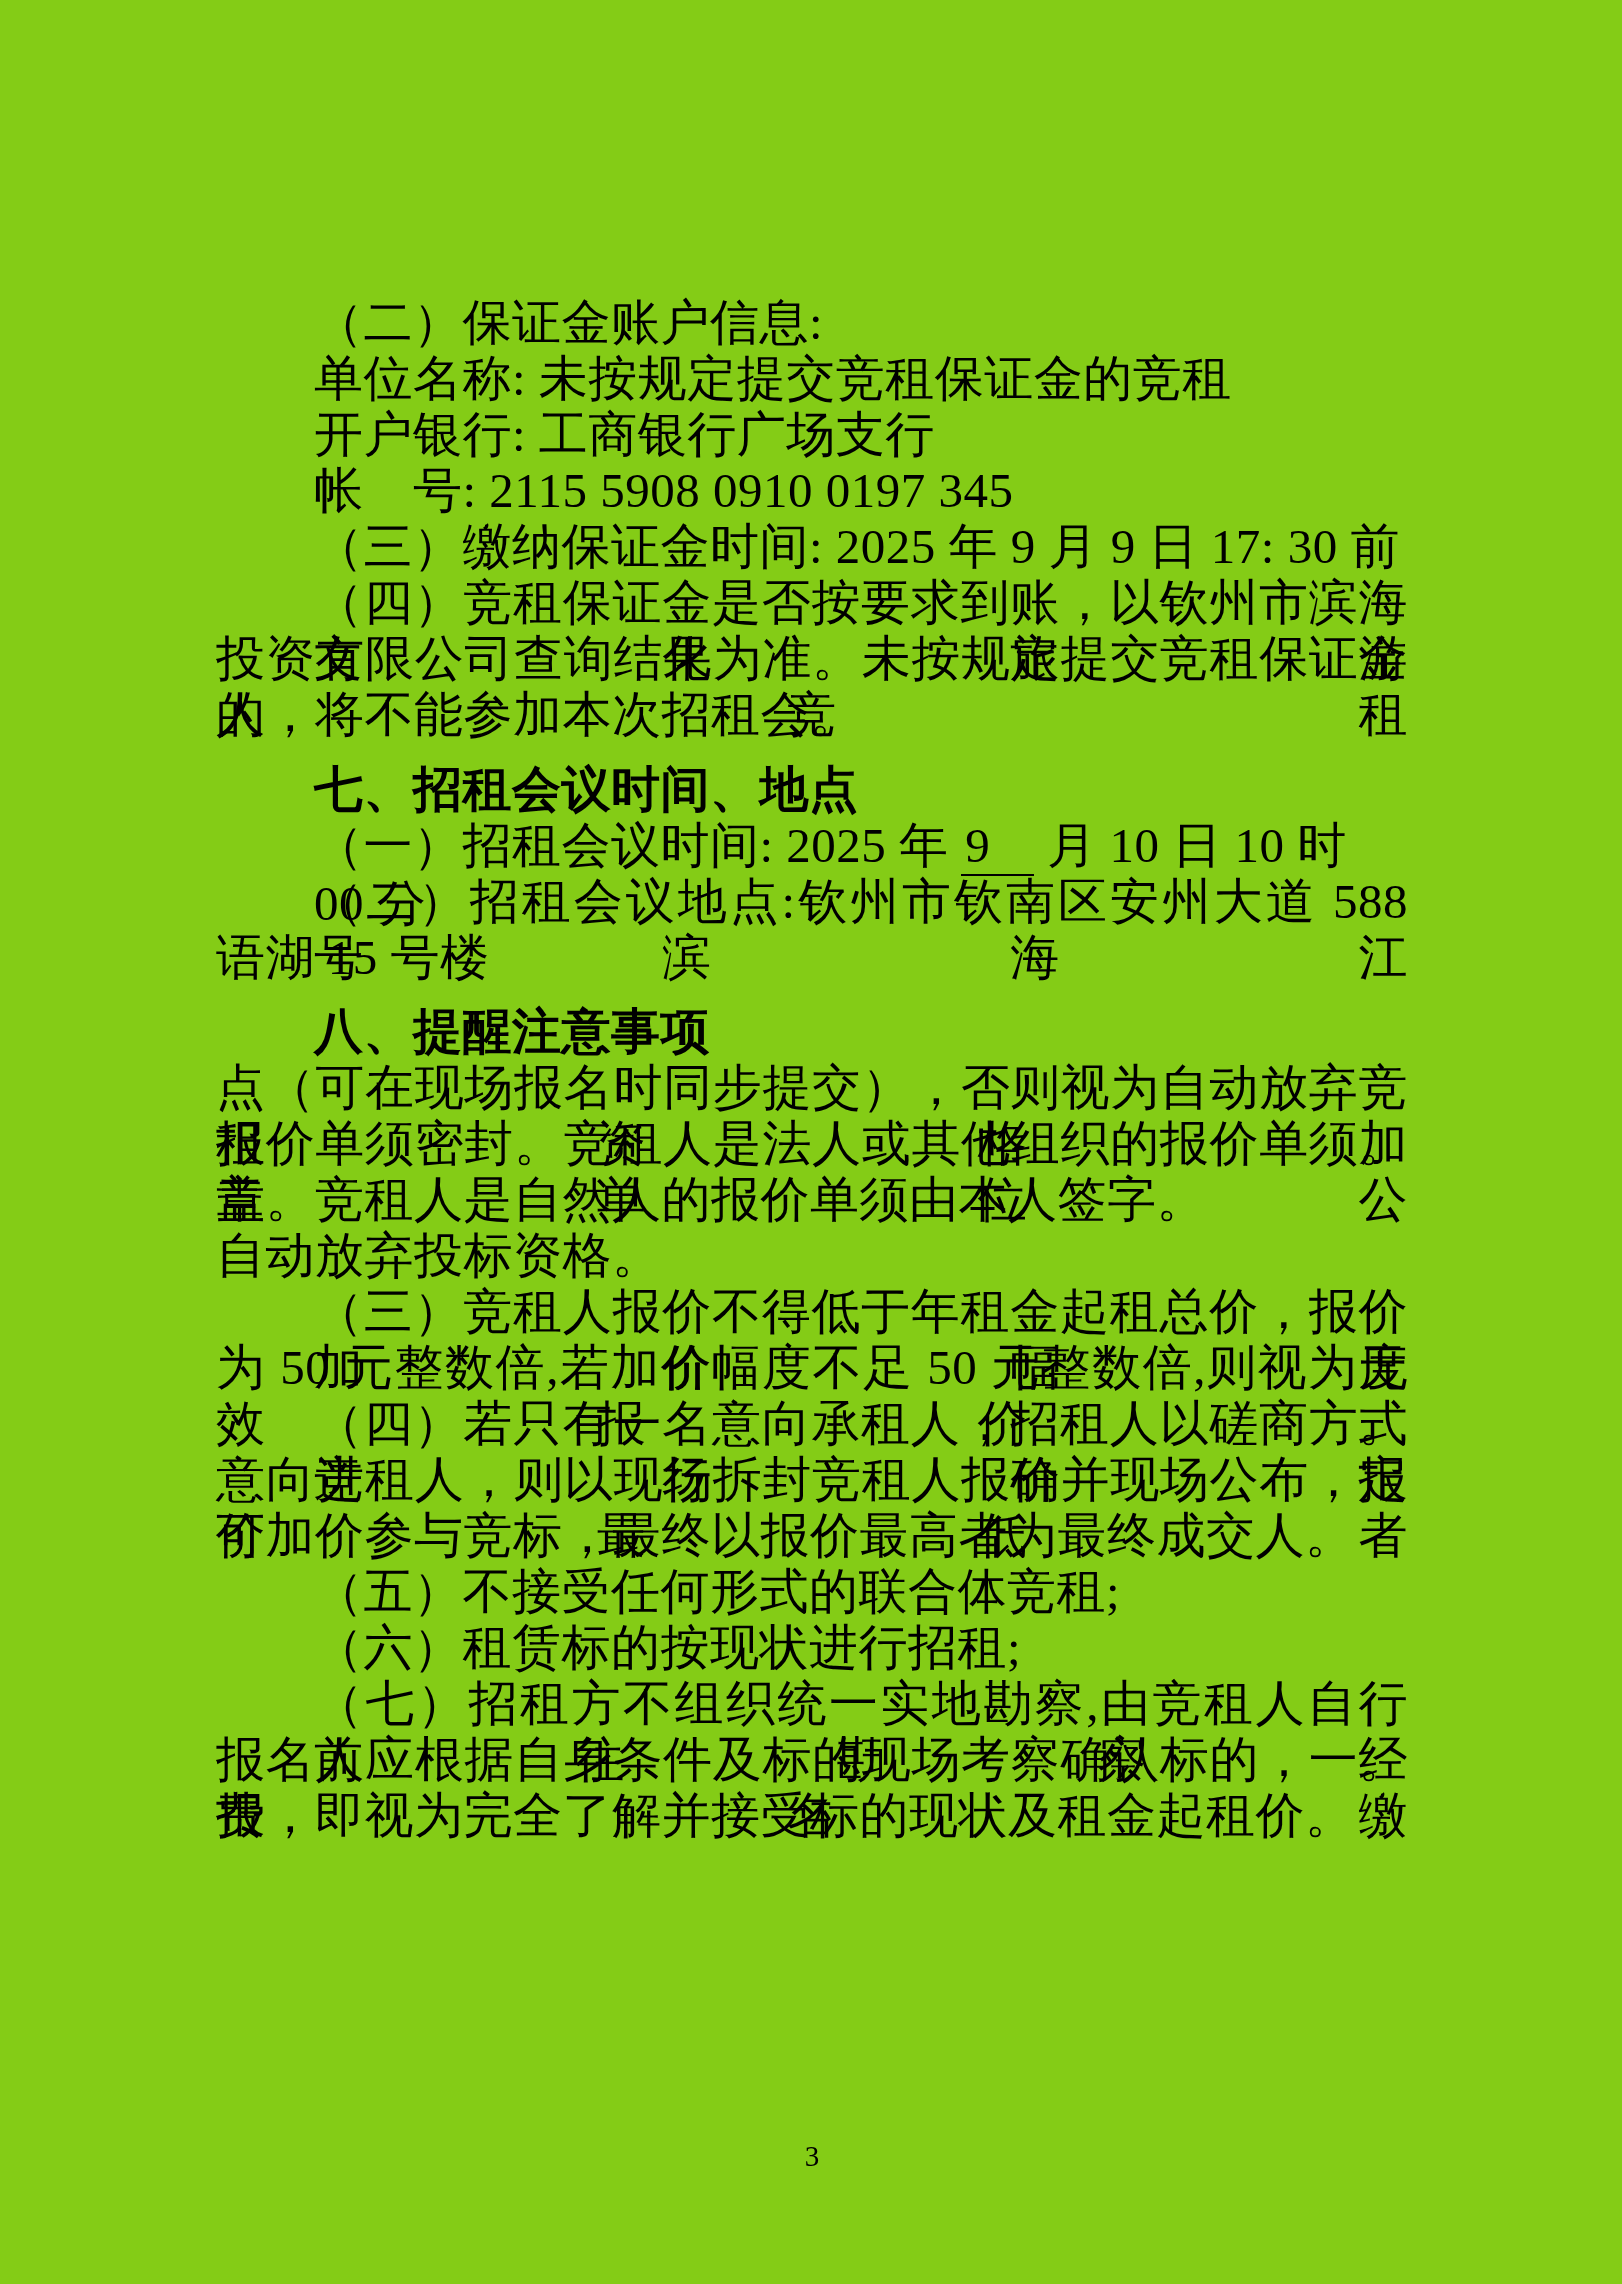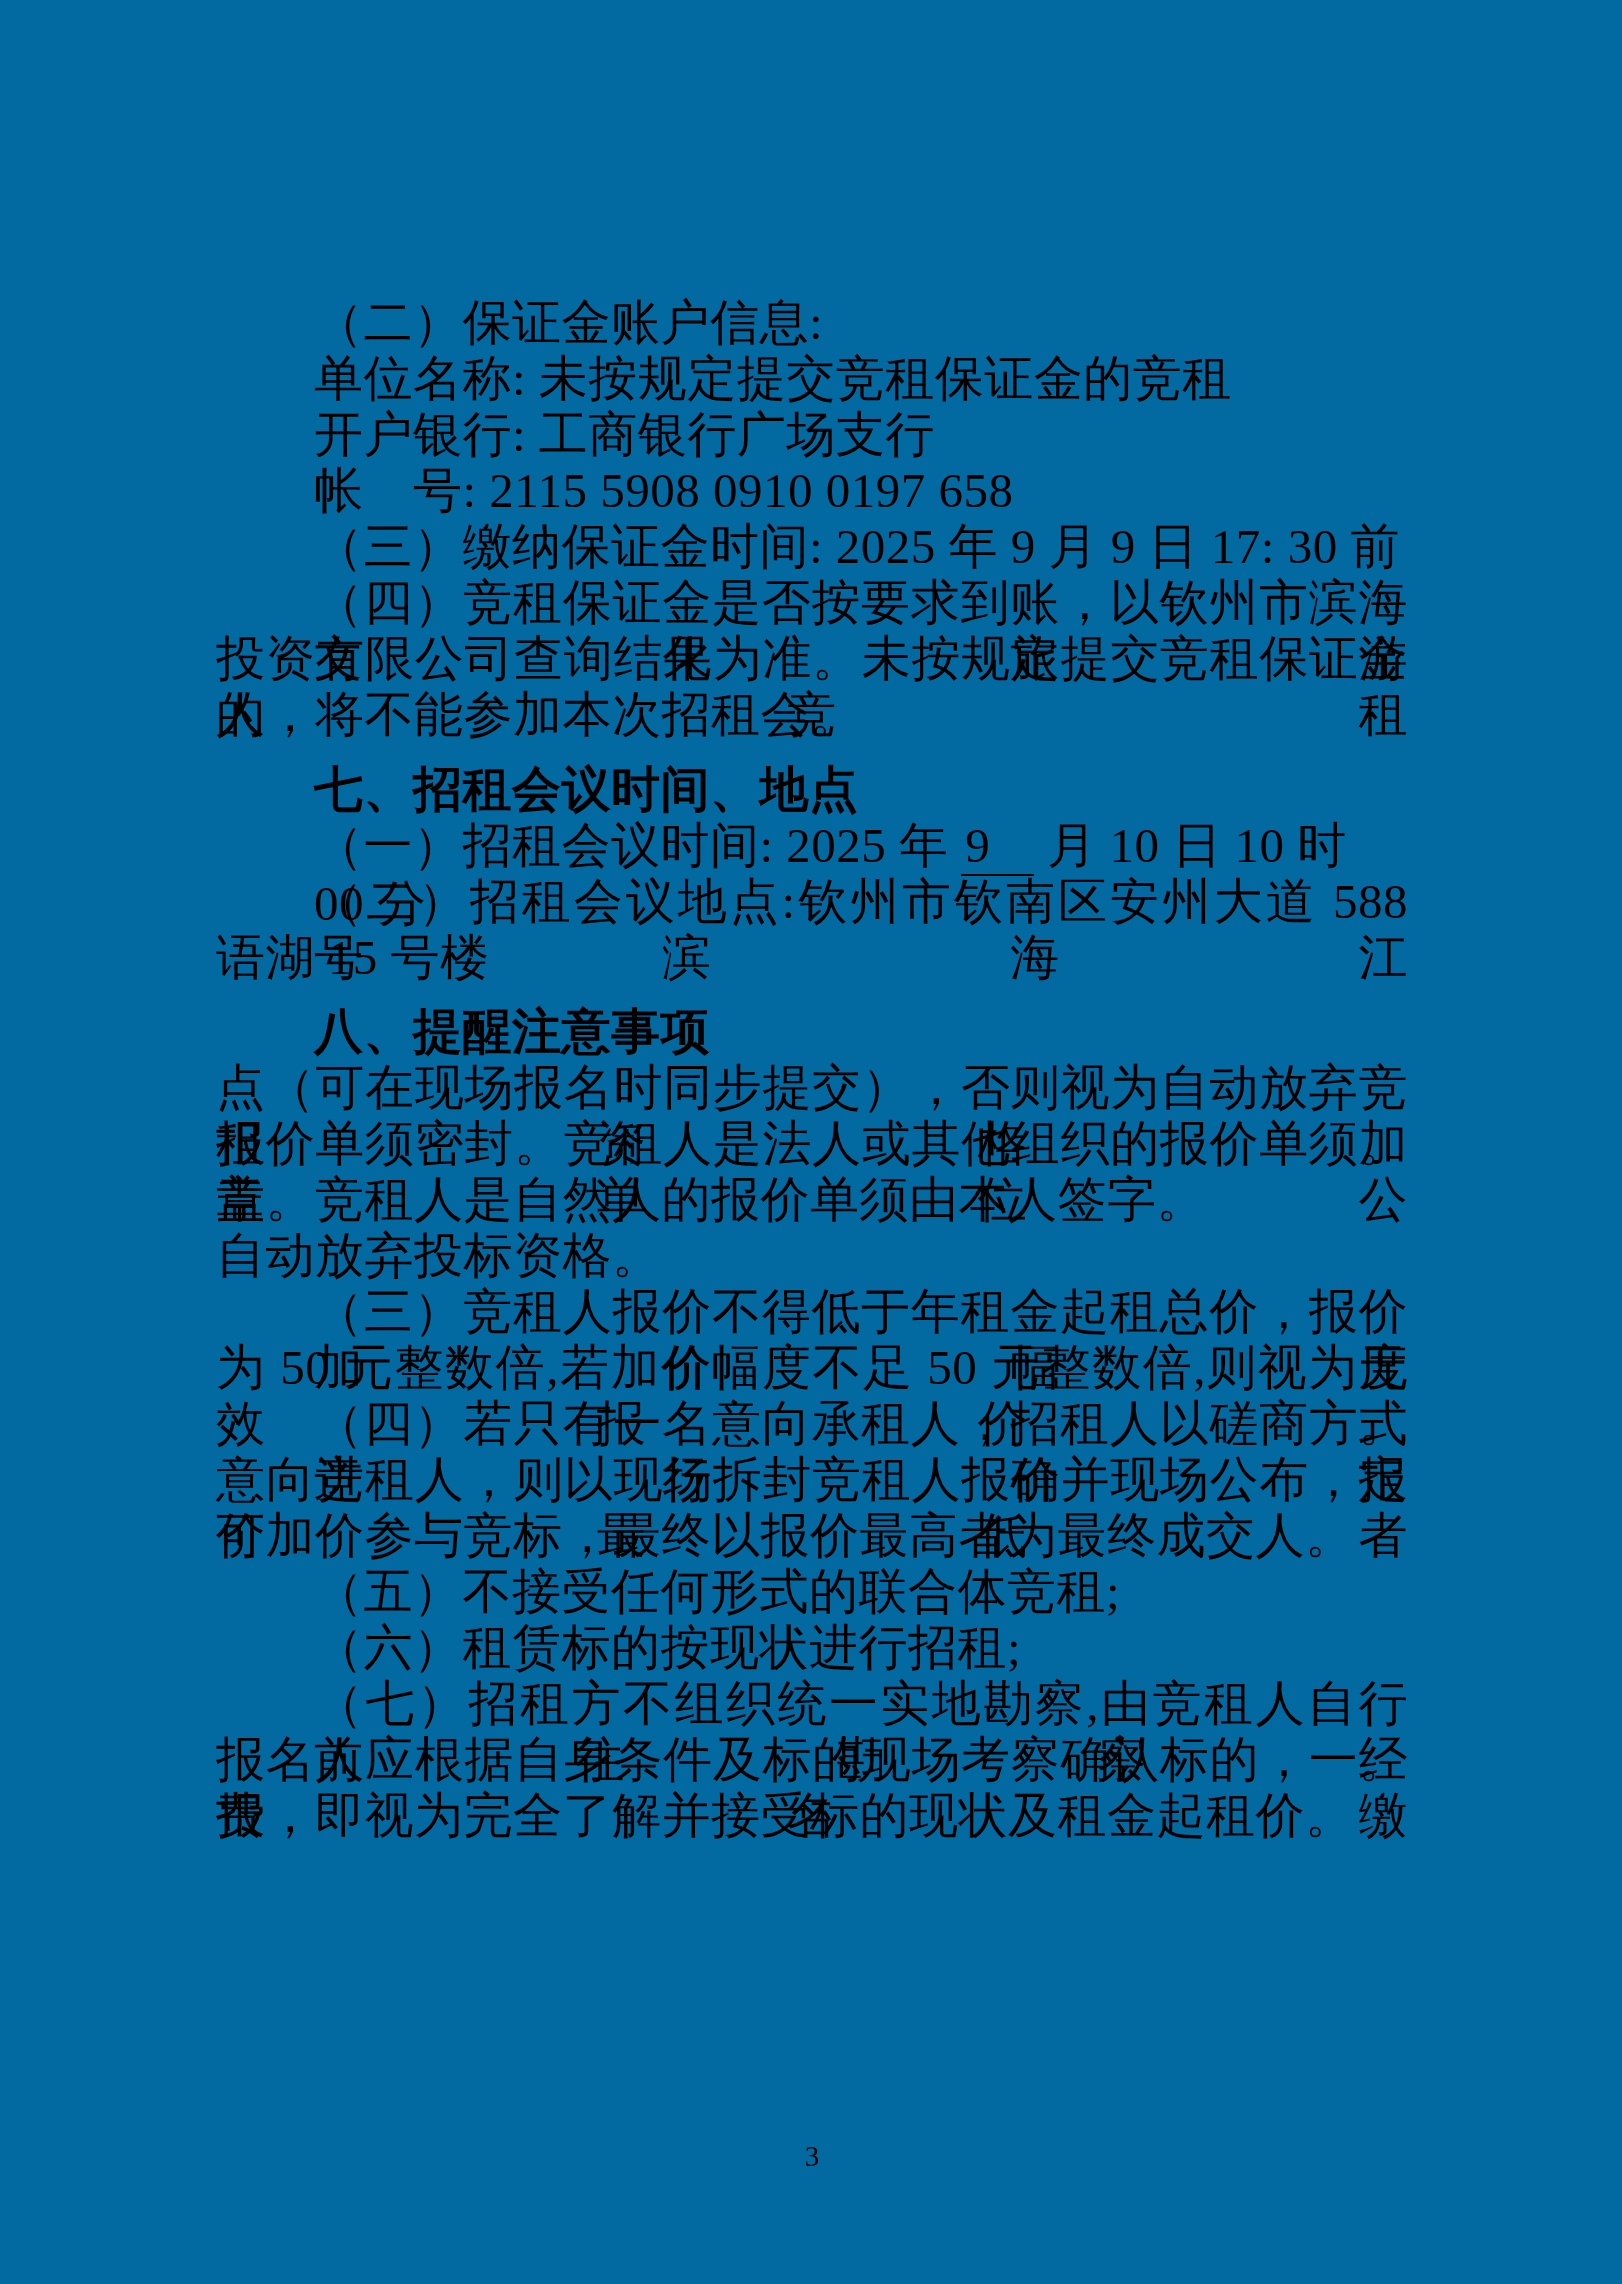--- a/index.html
+++ b/index.html
@@ -12,21 +12,21 @@
     position: relative;
     width: 1622px;
     height: 2285px;
     overflow: hidden;
     font-family: "Liberation Serif", "DejaVu Serif", serif;
     color: #000000;
   }
   .page {
     position: absolute;
     inset: 0;
-    background: #0369a1;
+    background: #84cc16;
   }
   .text-block {
     position: absolute;
     left: 216px;
     top: 295px;
     width: 1192px;
   }
   .line {
     font-size: 49px;
     line-height: 56px;
@@ -63,21 +63,21 @@
   }
 </style>
 </head>
 <body>
 
 <div class="page">
   <div class="text-block">
     <div class="line indent">（二）保证金账户信息:</div>
     <div class="line indent">单位名称: 未按规定提交竞租保证金的竞租</div>
     <div class="line indent">开户银行: 工商银行广场支行</div>
-    <div class="line indent">帐　号: 2115 5908 0910 0197 658</div>
+    <div class="line indent">帐　号: 2115 5908 0910 0197 345</div>
     <div class="line indent">（三）缴纳保证金时间: 2025 年 9 月 9 日 17: 30 前</div>
     <div class="line indent justify">（四）竞租保证金是否按要求到账，以钦州市滨海文化旅游</div>
     <div class="line justify">投资有限公司查询结果为准。未按规定提交竞租保证金的竞租</div>
     <div class="line">人，将不能参加本次招租会。</div>
     <div class="line heading">七、招租会议时间、地点</div>
     <div class="line indent">
       <span>（一）招租会议时间: 2025 年 </span><span class="blank-u">9</span><span> 月 10 日 10 时 00 分</span>
     </div>
     <div class="line indent justify">（二）招租会议地点:钦州市钦南区安州大道 588 号滨海江</div>
     <div class="line">语湖 15 号楼</div>

